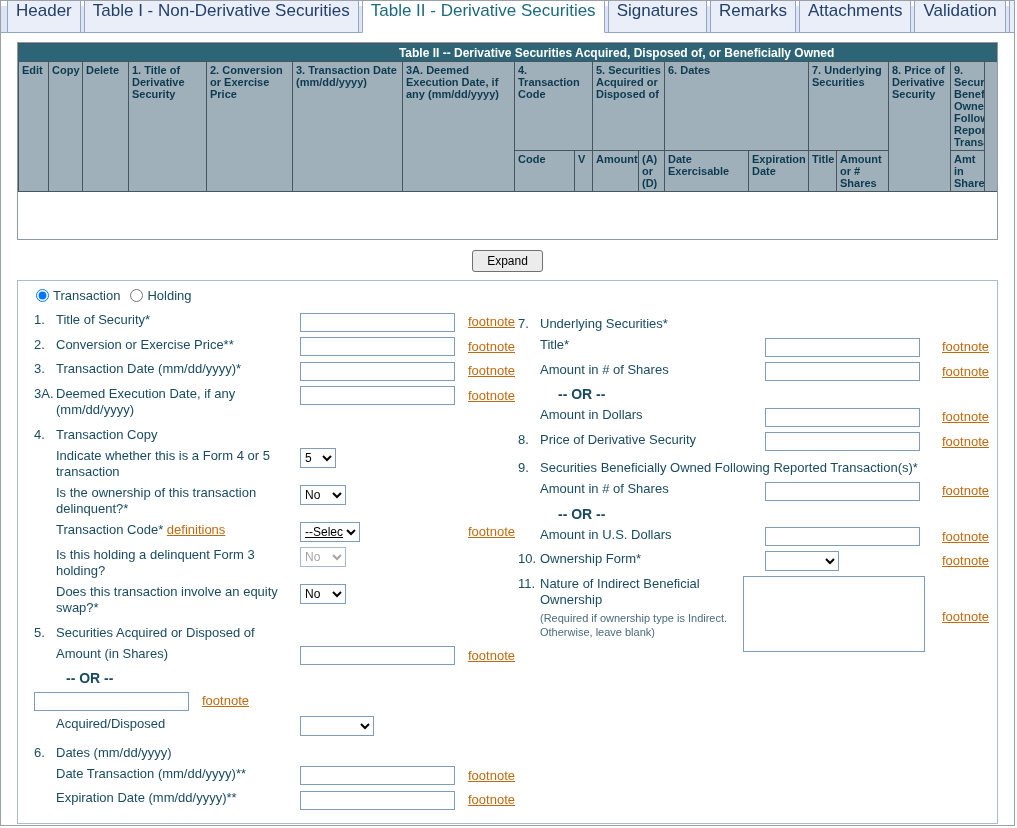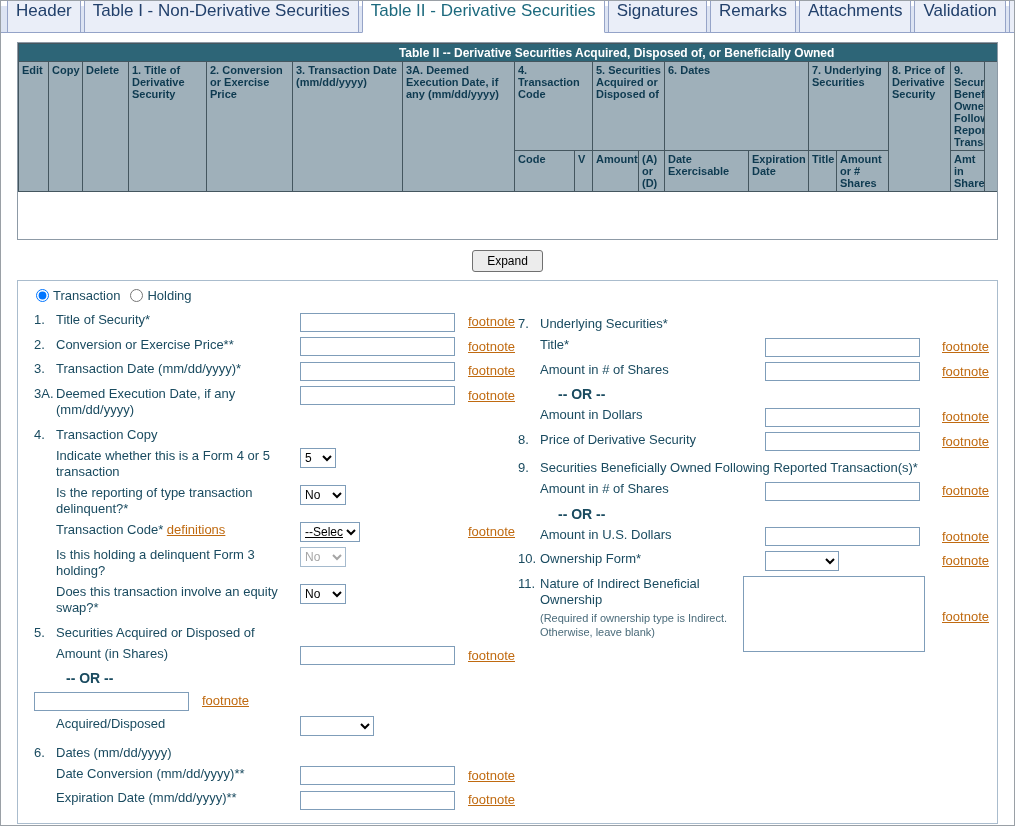--- a/index.html
+++ b/index.html
@@ -319,21 +319,21 @@
           <div class="flabel sub"><span>Indicate whether this is a Form 4 or 5 transaction</span></div>
           <div class="ctrl">
             <select class="sel-xs">
               <option>5</option>
             </select>
           </div>
           <div class="fnote-cell-l"></div>
         </div>
 
         <div class="frow">
-          <div class="flabel sub"><span>Is the reporting of type transaction delinquent?*</span></div>
+          <div class="flabel sub"><span>Is the ownership of this transaction delinquent?*</span></div>
           <div class="ctrl">
             <select class="sel-s">
               <option>No</option>
             </select>
           </div>
           <div class="fnote-cell-l"></div>
         </div>
 
         <div class="frow">
           <div class="flabel sub"><span>Transaction Code*</span>&nbsp;<a class="deflink">definitions</a></div>
@@ -390,21 +390,21 @@
             </select>
           </div>
           <div class="fnote-cell-l"></div>
         </div>
 
         <div class="frow sect">
           <div class="flabel"><span class="fnum">6.</span><span>Dates (mm/dd/yyyy)</span></div>
         </div>
 
         <div class="frow">
-          <div class="flabel sub"><span>Date Conversion (mm/dd/yyyy)**</span></div>
+          <div class="flabel sub"><span>Date Transaction (mm/dd/yyyy)**</span></div>
           <div class="ctrl"><input type="text" class="ftext" style=""></div>
           <div class="fnote-cell-l"><a class="fnote">footnote</a></div>
         </div>
 
         <div class="frow">
           <div class="flabel sub"><span>Expiration Date (mm/dd/yyyy)**</span></div>
           <div class="ctrl"><input type="text" class="ftext" style=""></div>
           <div class="fnote-cell-l"><a class="fnote">footnote</a></div>
         </div>
 

